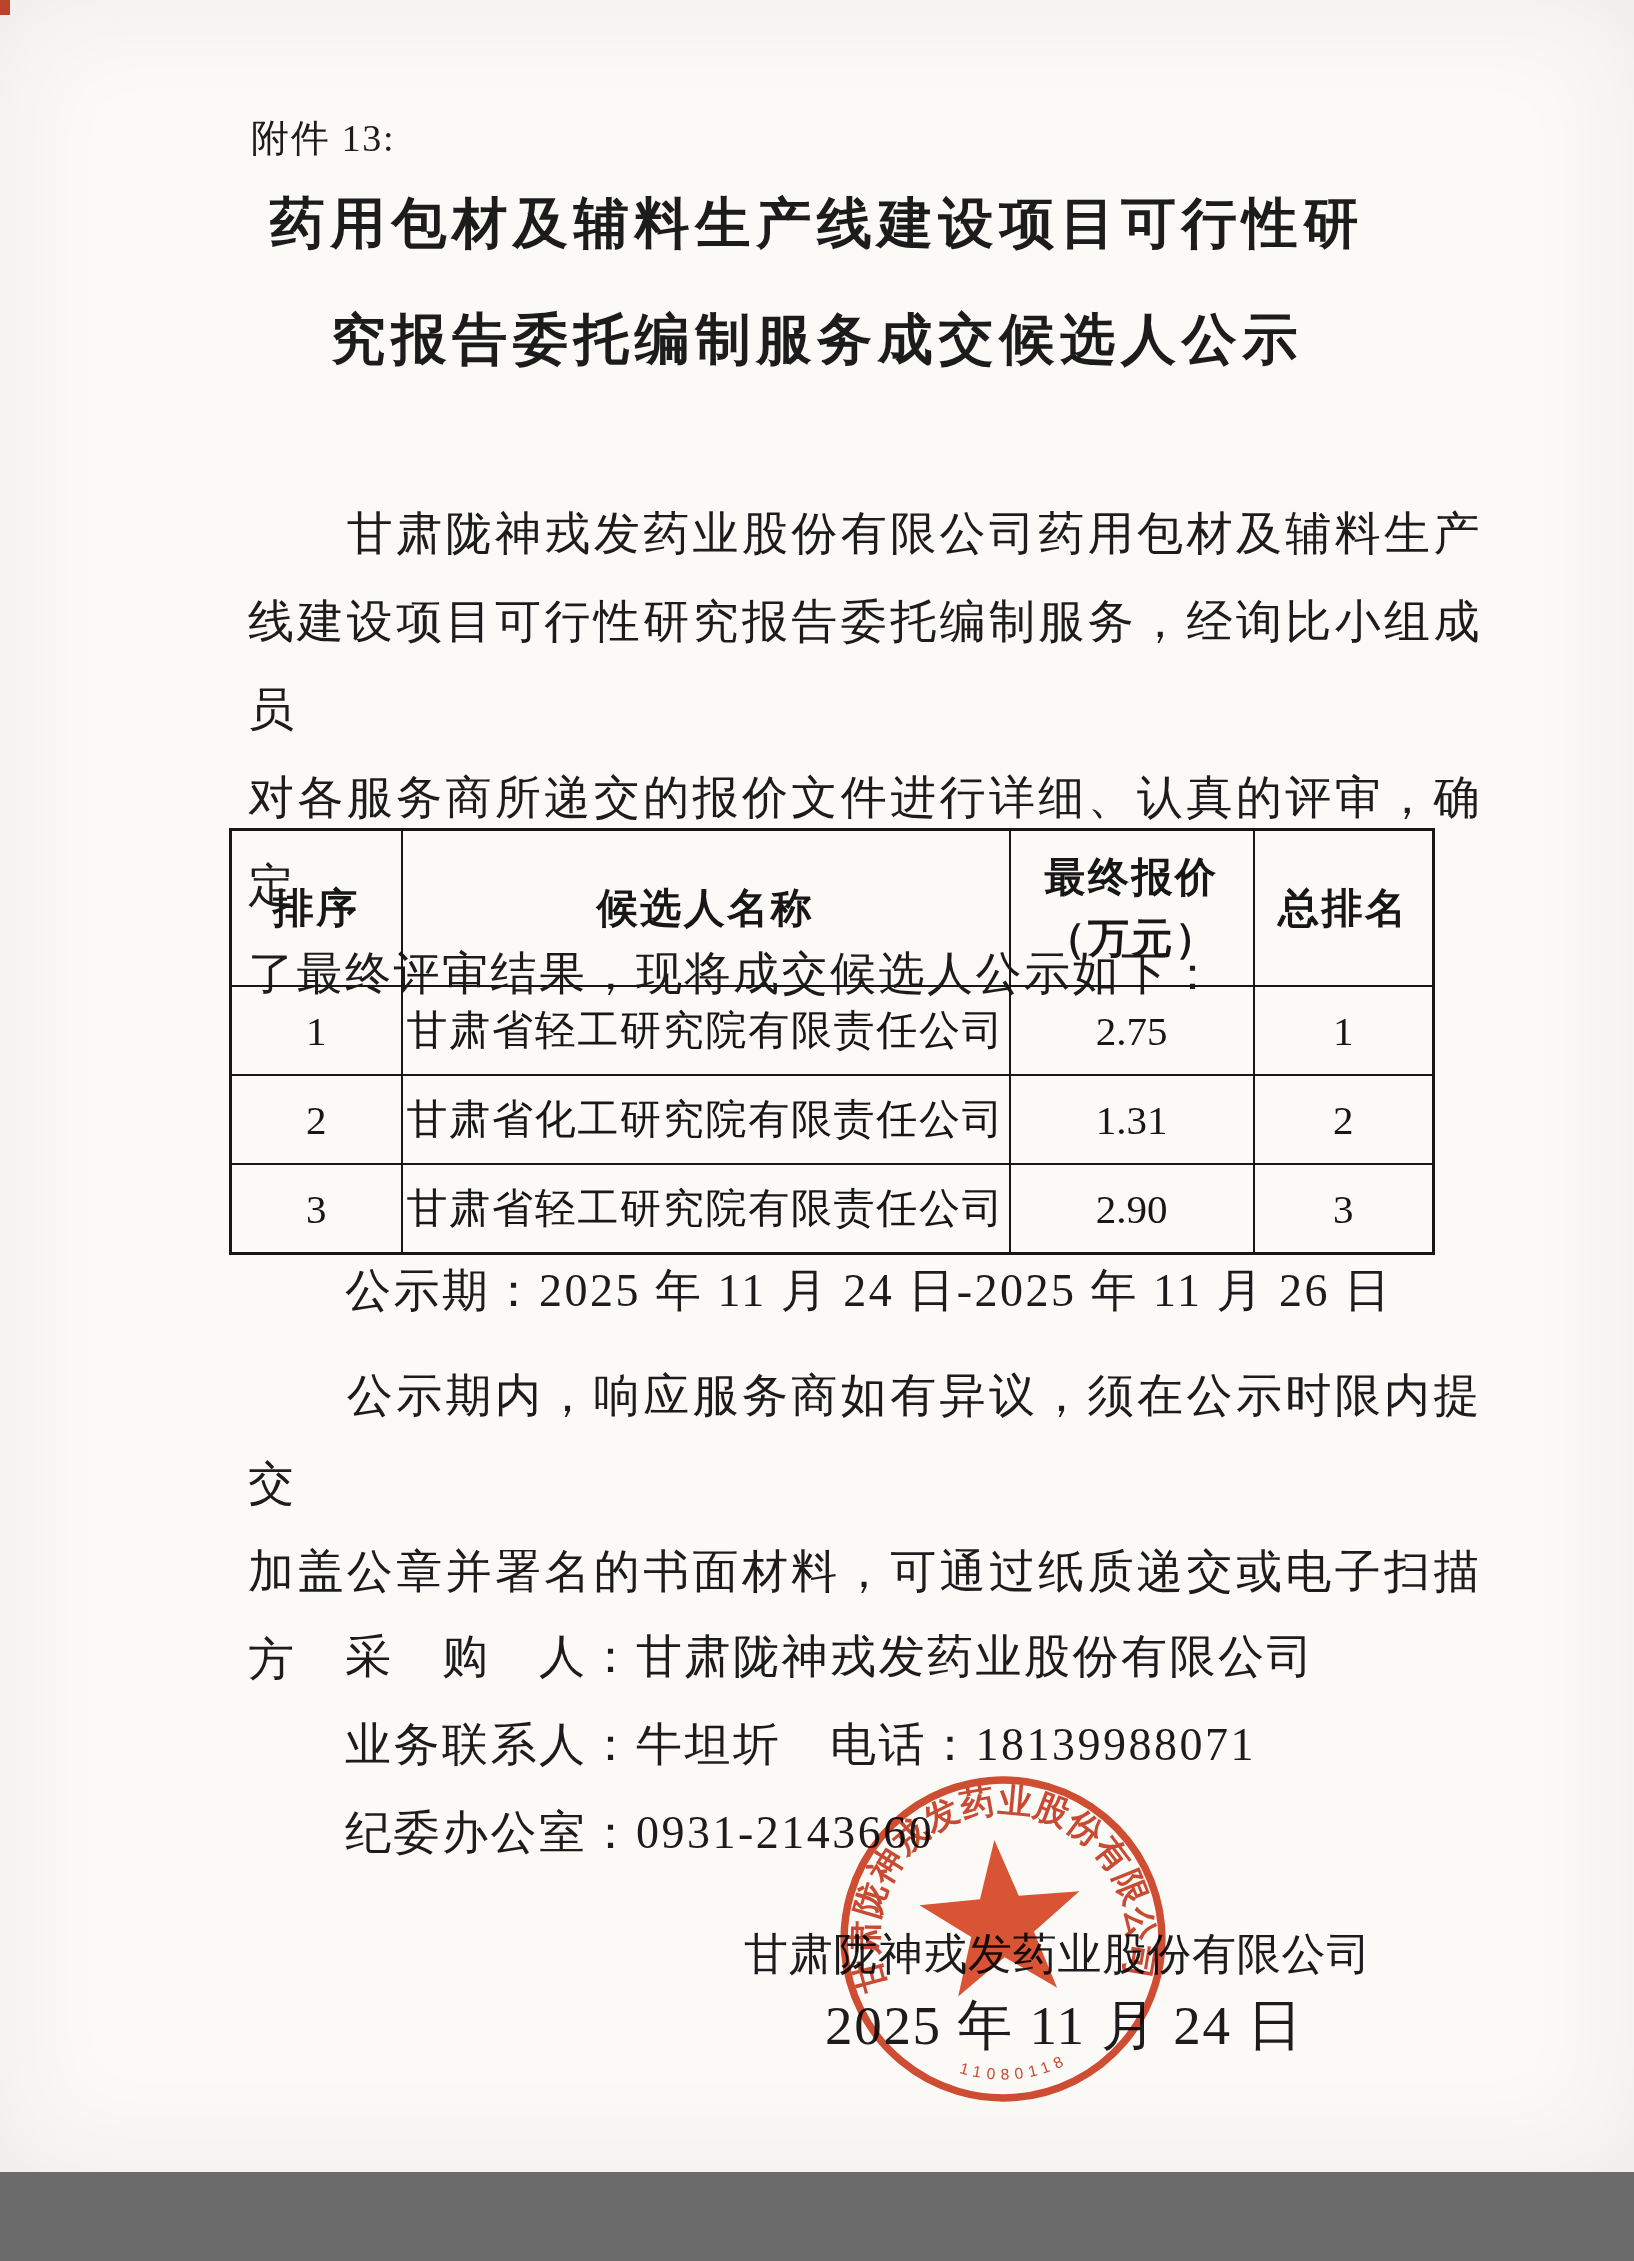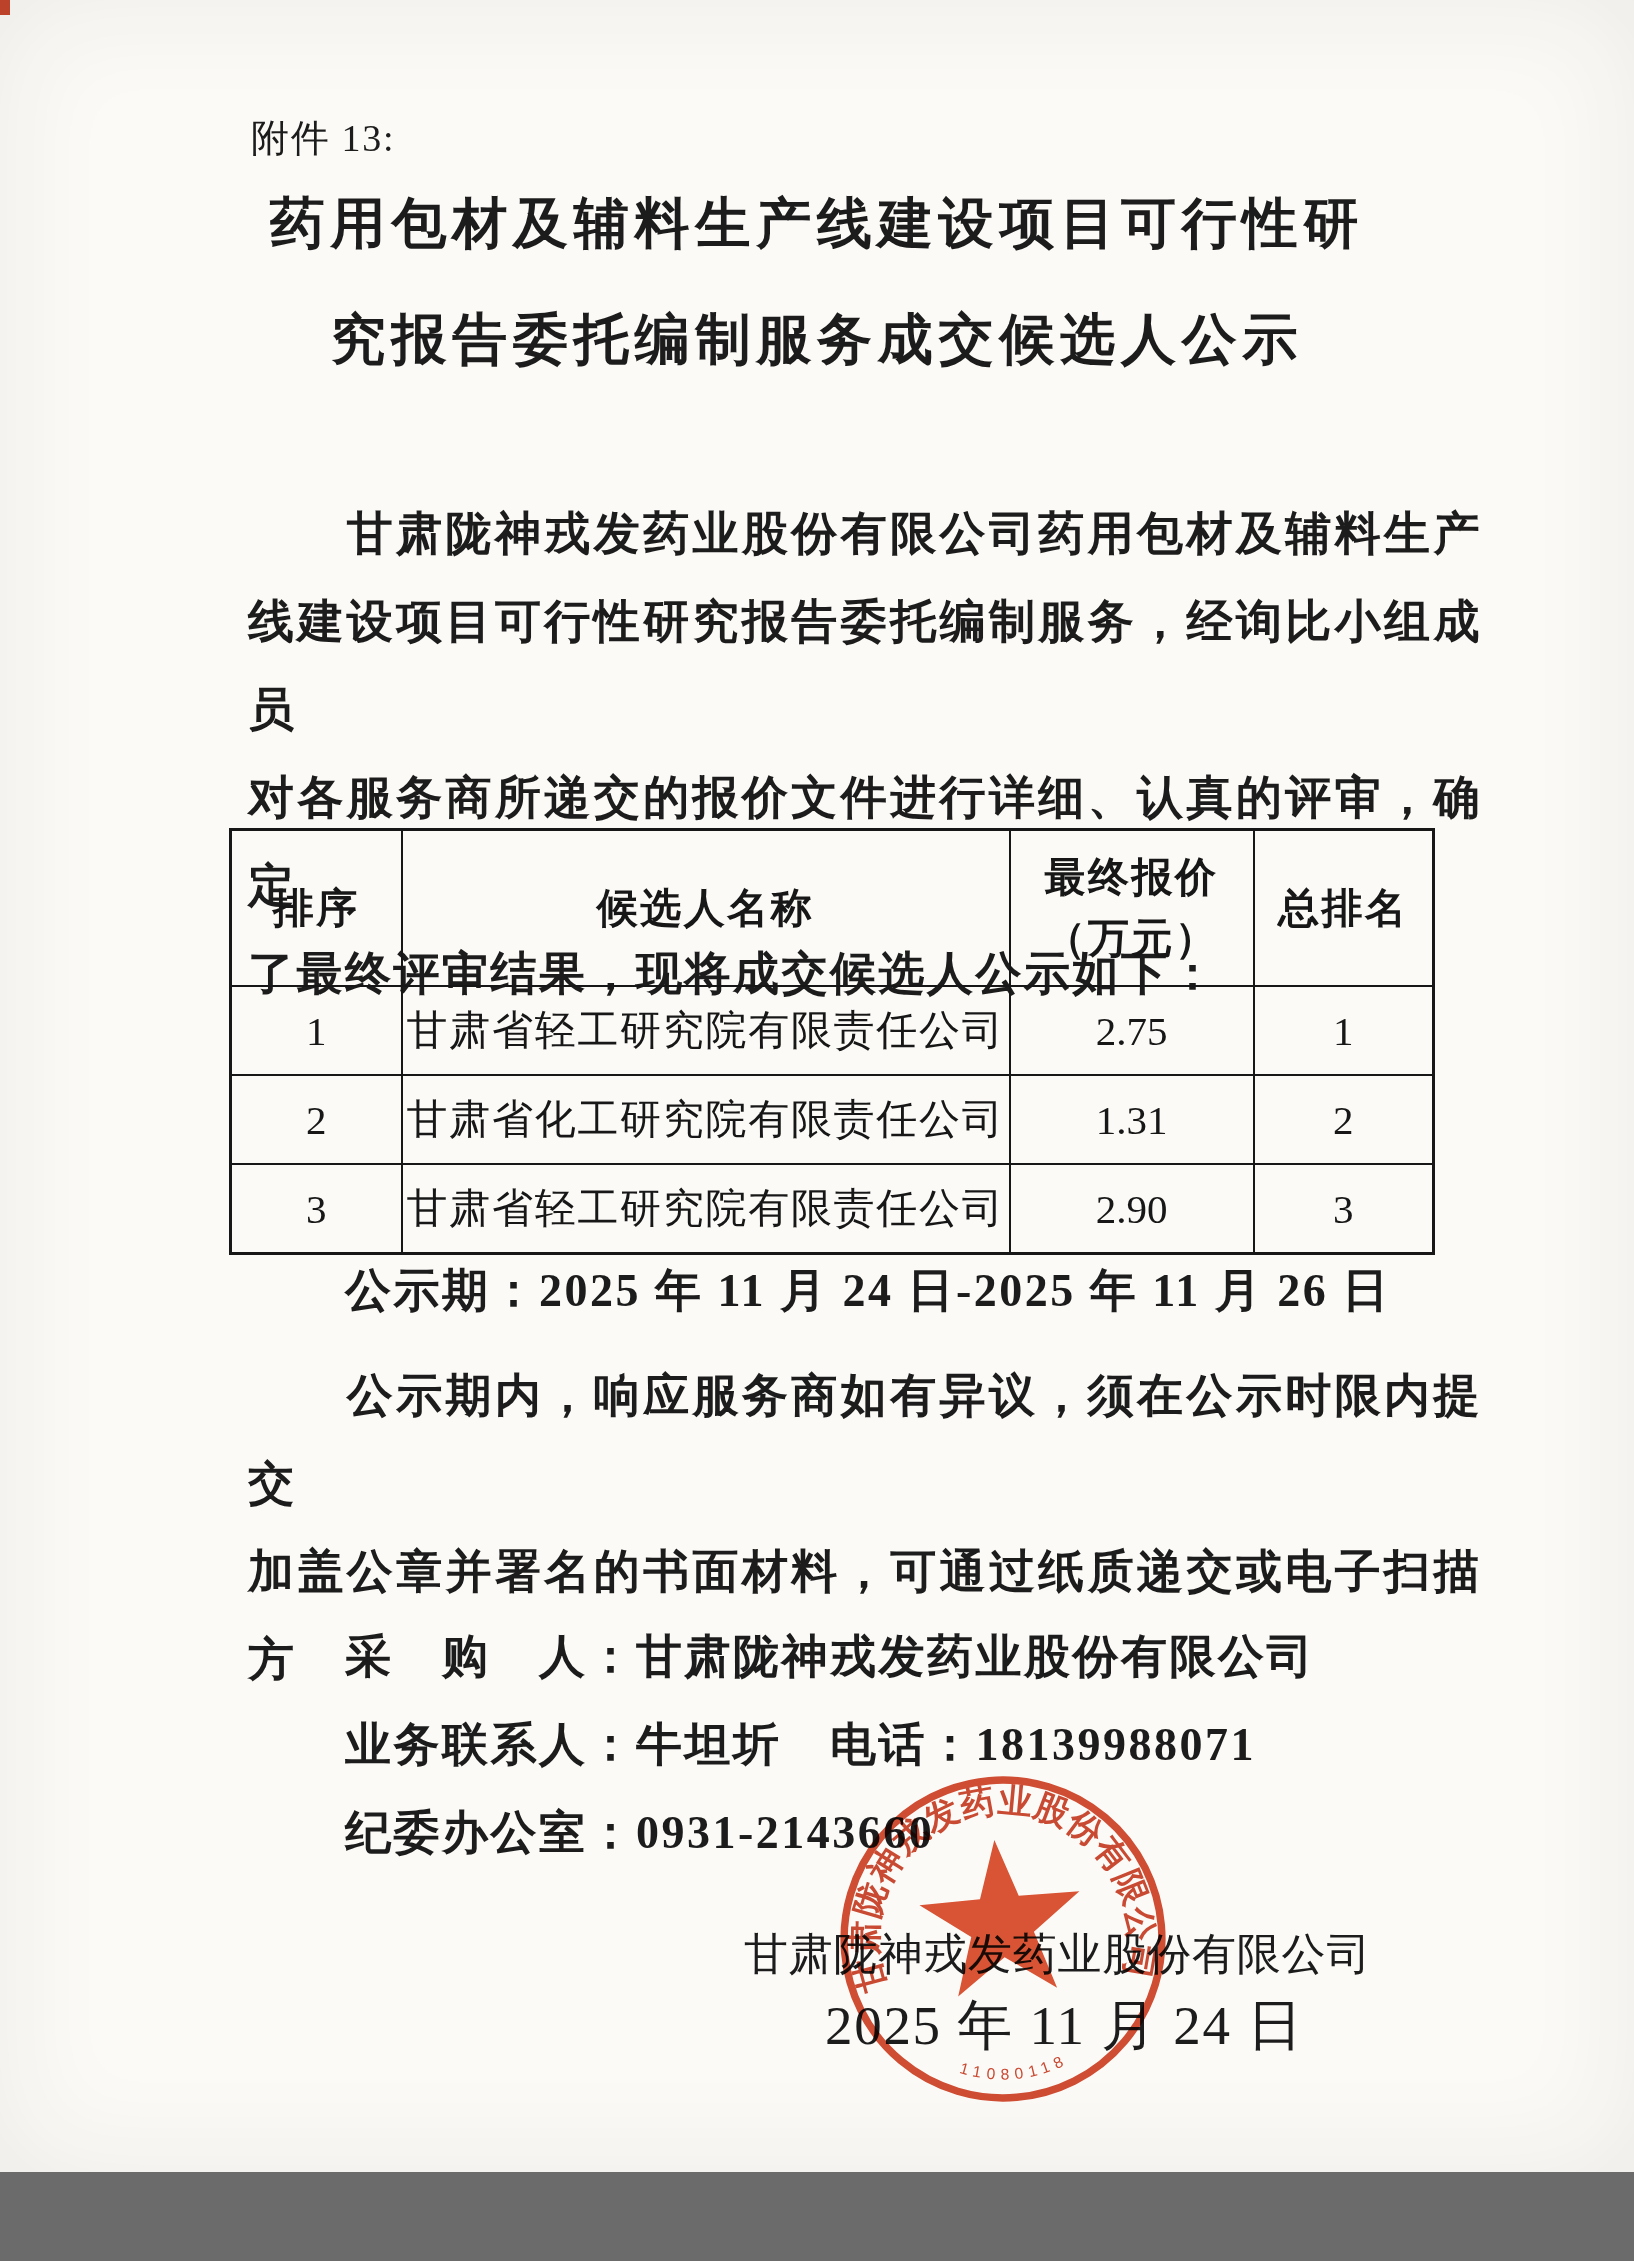--- a/index.html
+++ b/index.html
@@ -8,21 +8,21 @@
     overflow:hidden;color:#1c1c1c;
     font-family:"Liberation Serif","DejaVu Serif",serif;
   }
   .page::after{content:"";position:absolute;inset:0;box-shadow:inset 0 0 116px rgba(40,40,40,.07);pointer-events:none;}
   .abs{position:absolute;}
   .attachment{left:251px;top:113px;font-size:38px;letter-spacing:1.7px;}
   .title{left:0;width:1634px;text-align:center;font-family:"Liberation Sans","DejaVu Sans",sans-serif;
          font-weight:700;font-size:55px;letter-spacing:5.8px;white-space:nowrap;}
   .title1{top:187px;}
   .title2{top:303px;}
-  .bodyblock{left:248px;width:1234px;font-size:46px;letter-spacing:2.5px;line-height:88px;font-weight:bold;}
+  .bodyblock{left:248px;width:1234px;font-size:46px;letter-spacing:2.5px;line-height:88px;}
   .fill{text-align:justify;text-align-last:justify;}
   .intro{top:490px;}
   .period{top:1247px;}
   .objection{top:1352px;}
   .contacts{top:1613px;}
   .sig-company{left:744px;top:1911px;font-size:44px;letter-spacing:0.8px;line-height:88px;}
   .sig-date{left:825px;top:1982px;font-size:55px;letter-spacing:1.7px;line-height:88px;}
   
   table.results{
     position:absolute;left:229px;top:828px;border-collapse:collapse;table-layout:fixed;

